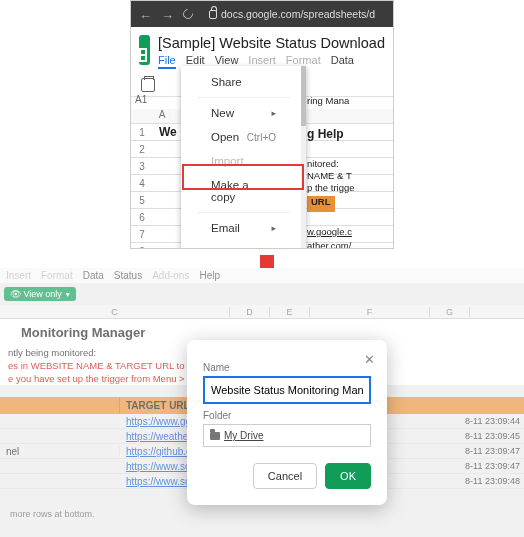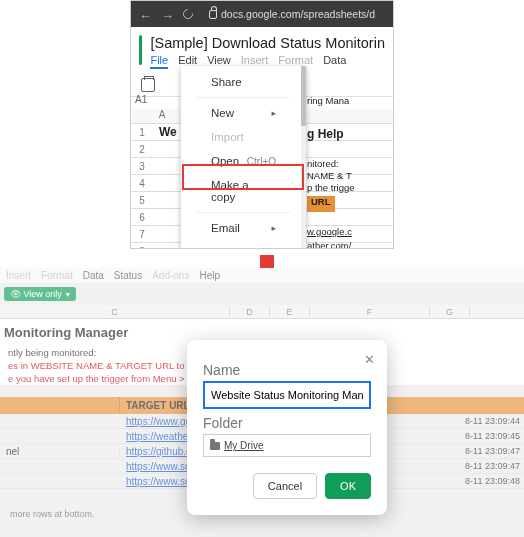--- a/index.html
+++ b/index.html
@@ -73,41 +73,41 @@
   .bottom-panel { position:absolute; top:268px; left:0; width:524px; height:269px; background:#eaeaea; overflow:hidden;}
   .bp-menubar { font-size:10px; color:#555; display:flex; gap:10px; padding:2px 6px; background:#f7f7f7;}
   .view-chip { display:inline-flex; align-items:center; gap:2px; background:#0f9d58; color:#fff; font-size:9px; padding:2px 6px; border-radius:3px; margin:4px 0 4px 4px;}
   .view-chip::before { content:"👁"; font-size:9px;}
   .view-chip::after { content:"▾"; font-size:8px; margin-left:2px;}
 
   .bp-title { font-size:10px; color:#444; padding:2px 6px; background:#f7f7f7; border-bottom:1px solid #d9d9d9;}
   .bp-colheads { display:flex; font-size:9px; color:#777; background:#f0f0f0; border-bottom:1px solid #ccc; height:14px; align-items:center;}
   .bp-colheads div { border-right:1px solid #ccc; text-align:center;}
   .bp-body { background:#fff; font-size:10px; color:#222; position:relative;}
-  .bp-h1 { font-weight:bold; font-size:13px; padding:6px 4px;}
+  .bp-h1 { font-weight:bold; font-size:13px; padding:6px 21px;}
   .bp-txt { font-size:9.5px; padding:1px 8px;}
   .bp-txt.red { color:#cc0000;}
 
   .bp-table { position:absolute; top:78px; left:0; right:0;}
   .bp-th { display:flex; background:#e69138; font-weight:bold; font-size:10px;}
   .bp-th div:first-child { width:120px; padding:3px 6px; border-right:1px solid #c97b20;}
   .bp-th div:last-child { flex:1; padding:3px 6px;}
   .bp-tr { display:flex; border-bottom:1px solid #ddd; font-size:10px; height:15px; align-items:center;}
   .bp-tr .c1 { width:120px; padding:0 6px; border-right:1px solid #ddd; overflow:hidden; white-space:nowrap;}
   .bp-tr .c2 { flex:1; padding:0 6px; color:#1155cc; text-decoration:underline; overflow:hidden; white-space:nowrap;}
   .bp-ts { position:absolute; right:4px; font-size:9px; color:#333;}
   .bp-tr.disabled .c1 { color:#aaa;}
   .bp-foot { font-size:9px; color:#666; padding:10px;}
 
   
   .overlay { position:absolute; top:0; left:0; right:0; bottom:0; background:rgba(255,255,255,0.35);}
   .modal { position:absolute; top:72px; left:187px; width:200px; background:#fff; border-radius:8px; box-shadow:0 4px 20px rgba(0,0,0,0.25); padding:16px;}
   .modal h3 { font-size:14px; font-weight:normal; color:#333; margin-bottom:12px;}
   .modal .close { position:absolute; top:12px; right:12px; font-size:13px; color:#888; cursor:pointer;}
-  .modal label { font-size:14px; color:#777; display:block; margin:6px 0 3px;}
+  .modal label { font-size:10px; color:#777; display:block; margin:6px 0 3px;}
   .modal input.name-inp { width:100%; padding:6px; font-size:11px; border:2px solid #1a73e8; outline:none;}
   .modal .folder-box { border:1px solid #ccc; padding:5px 6px; font-size:10px; color:#444; display:flex; align-items:center; gap:4px;text-decoration:underline;}
   .drive-ico { display:inline-block; width:10px; height:8px; background:#777; border-radius:1px; position:relative;}
   .drive-ico::before{content:"";position:absolute;top:-3px;left:0;width:5px;height:3px;background:#777;border-radius:1px 1px 0 0;}
   .modal .btns { display:flex; justify-content:flex-end; gap:8px; margin-top:16px;}
   .modal .btn { padding:6px 14px; font-size:11px; border-radius:4px; cursor:pointer;}
   .btn-cancel { background:#fff; border:1px solid #ccc; color:#333;}
   .btn-ok { background:#0f9d58; border:1px solid #0f9d58; color:#fff;}
 
 </style>
@@ -123,21 +123,21 @@
       <span class="reload"></span>
       <div class="chrome-url">
         <span class="lock"></span>
         <span>docs.google.com/spreadsheets/d</span>
       </div>
     </div>
 
     <div class="sheets-header">
       <div class="sheets-logo"></div>
       <div class="doc-titlebar">
-        <div class="doc-title">[Sample] Download Status Monitorin</div>
+        <div class="doc-title">[Sample] Website Status Download</div>
         <div class="menubar">
           <span class="active">File</span>
           <span>Edit</span>
           <span>View</span>
           <span class="disabled">Insert</span>
           <span class="disabled">Format</span>
           <span>Data</span>
         </div>
       </div>
     </div>
@@ -188,26 +188,26 @@
     <span class="peek link-cell" style="top:239px;">ather.com/</span>
 
     <div class="dropdown">
       <div class="dd-item">
           <span>Share</span>
         </div>
       <div class="dd-sep"></div>
       <div class="dd-item sub">
           <span>New</span>
         </div>
-      <div class="dd-item disabled">
-          <span>Import</span>
-        </div>
       <div class="dd-item">
           <span>Open</span>
           <span class="shortcut">Ctrl+O</span>
+        </div>
+      <div class="dd-item disabled">
+          <span>Import</span>
         </div>
       <div class="dd-item">
           <span>Make a copy</span>
         </div>
       <div class="dd-sep"></div>
       <div class="dd-item sub">
           <span>Email</span>
         </div>
       <div class="dd-item sub">
           <span>Download</span>

